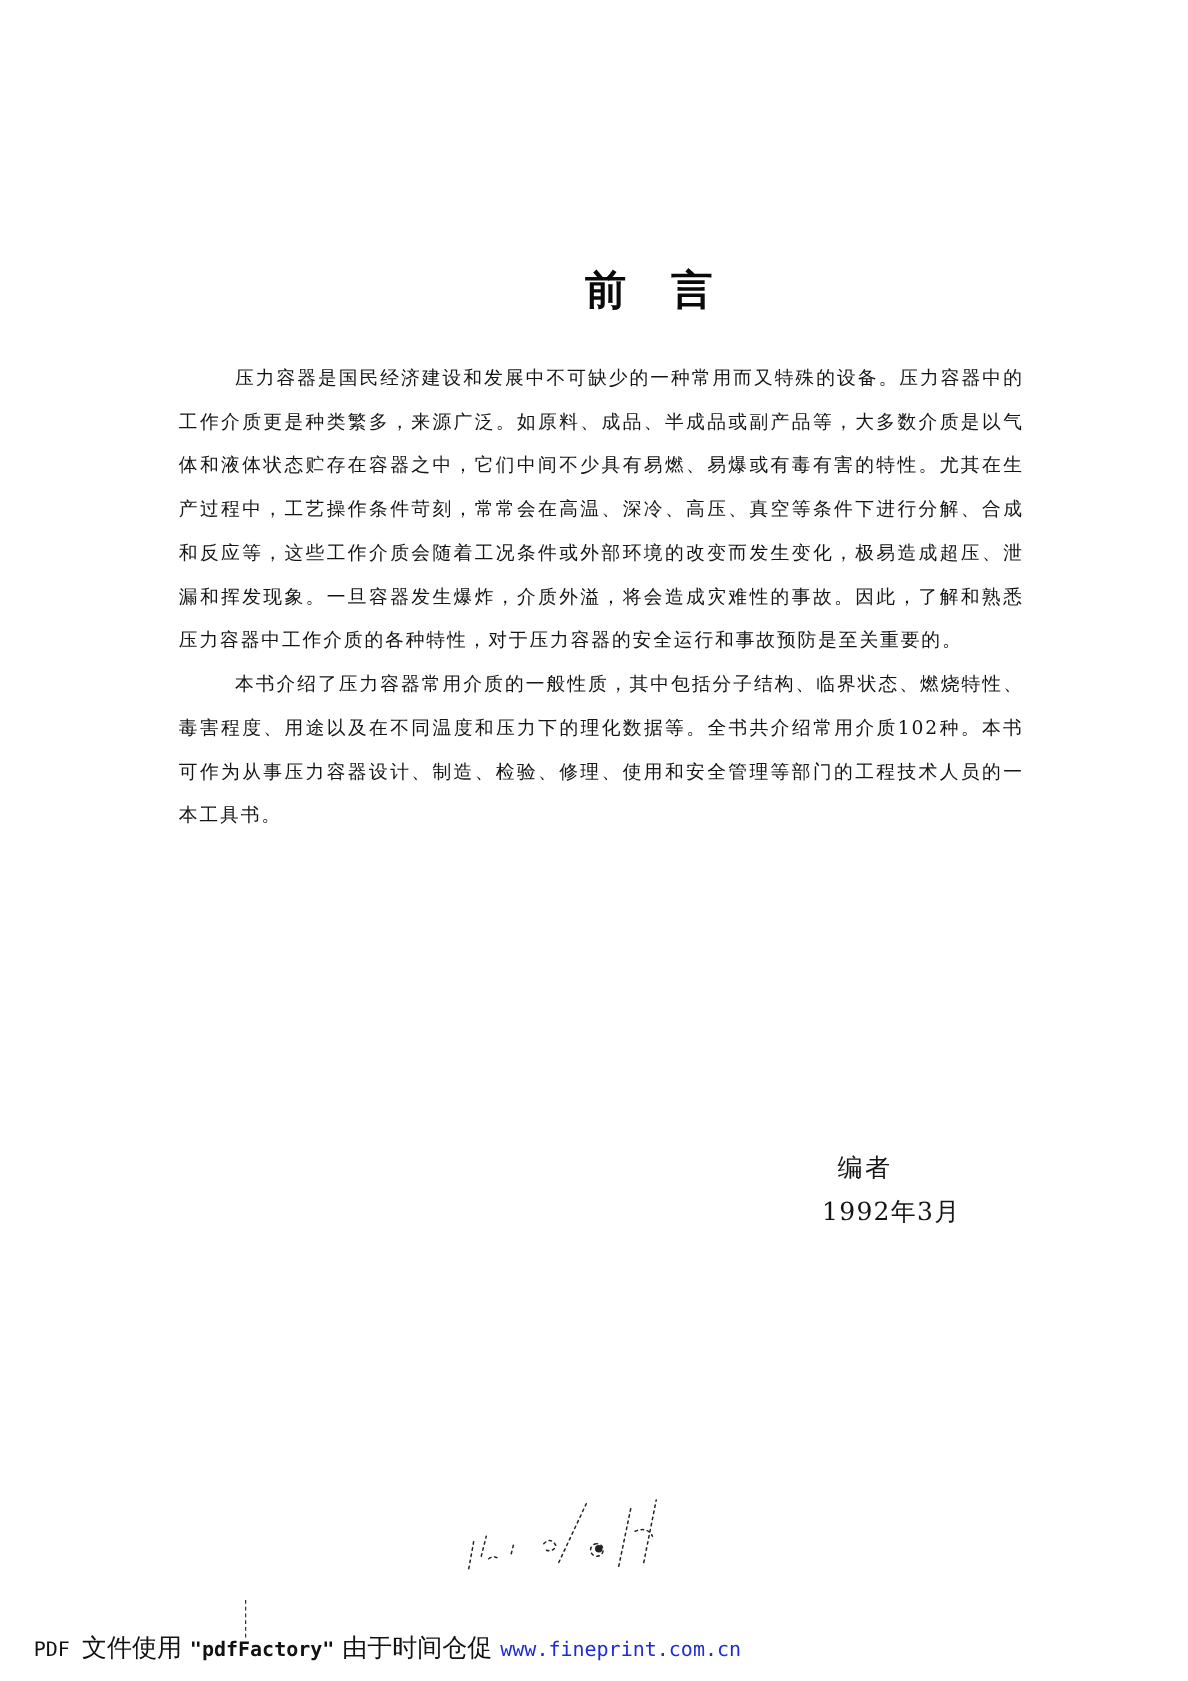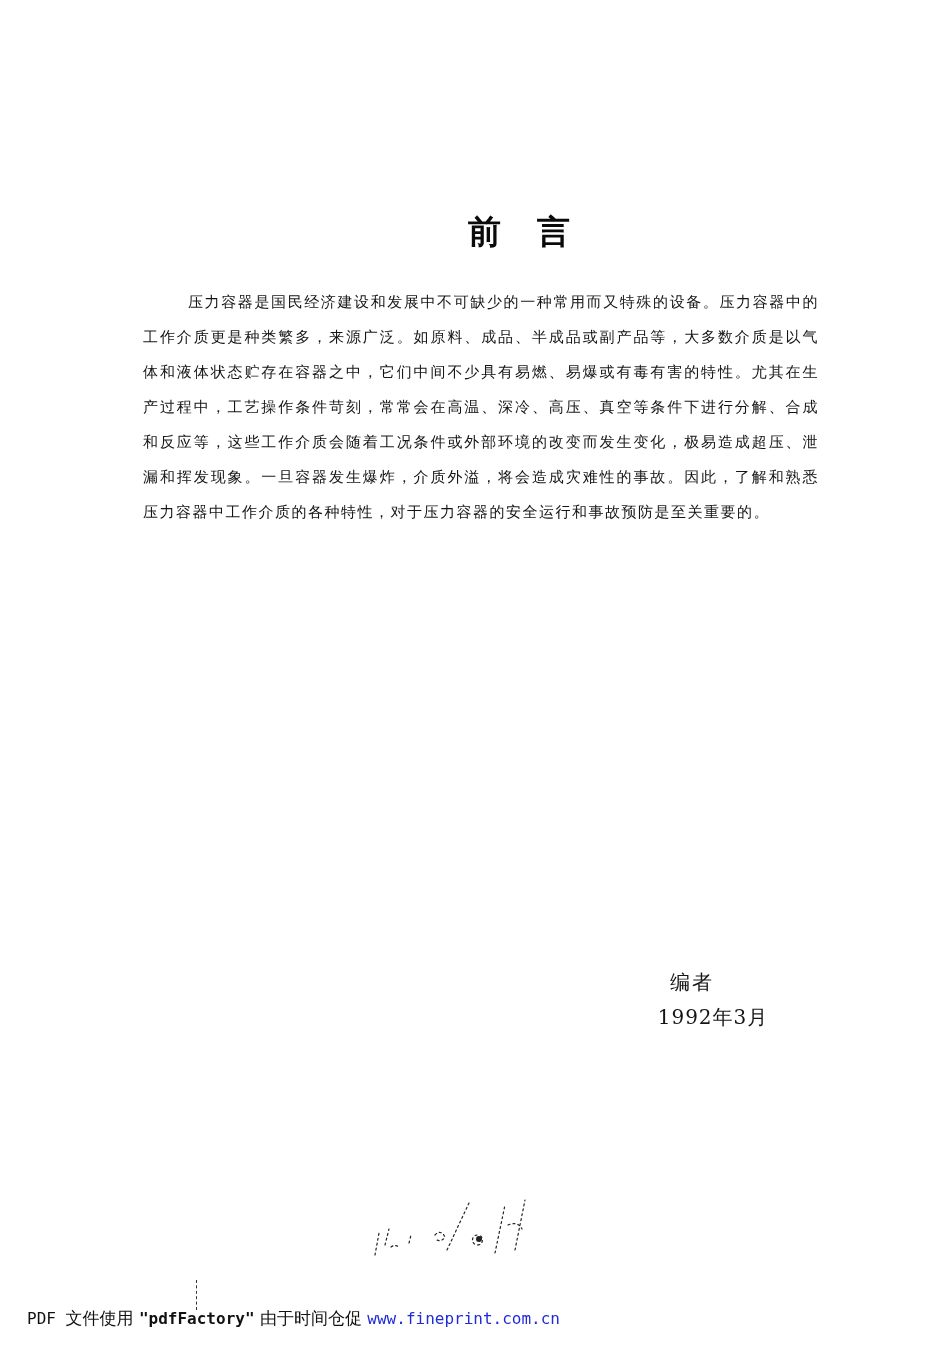--- a/index.html
+++ b/index.html
@@ -47,21 +47,20 @@
       word-break: break-all;
     }
     .signature {
       position: absolute;
       left: 648px;
       top: 917px;
       width: 130px;
       font-size: 20px;
       line-height: 35px;
       color: #141414;
-      margin-top: 48px;
     }
     .sig-author {
       padding-left: 22px;
       letter-spacing: 2px;
     }
     .sig-date {
       letter-spacing: 1px;
       text-align: center;
     }
     .handwriting {
@@ -84,36 +83,37 @@
       left: 27px;
       top: 1307px;
       font-family: "DejaVu Sans Mono", "Liberation Mono", monospace;
       font-size: 16px;
       line-height: 22px;
       color: #111111;
       white-space: nowrap;
     }
     .footer .cn {
       font-family: "DejaVu Serif", "Liberation Serif", serif;
-      font-size: 17px;
+      font-size: 20px;
     }
     .footer .brand {
       font-weight: bold;
     }
     .footer a {
       color: #1f2bd6;
     }
   </style>
 </head>
 <body>
 
 <div class="page-title">前言</div>
 
 <div class="body-text">
   <p class="para">压力容器是国民经济建设和发展中不可缺少的一种常用而又特殊的设备。压力容器中的工作介质更是种类繁多，来源广泛。如原料、成品、半成品或副产品等，大多数介质是以气体和液体状态贮存在容器之中，它们中间不少具有易燃、易爆或有毒有害的特性。尤其在生产过程中，工艺操作条件苛刻，常常会在高温、深冷、高压、真空等条件下进行分解、合成和反应等，这些工作介质会随着工况条件或外部环境的改变而发生变化，极易造成超压、泄漏和挥发现象。一旦容器发生爆炸，介质外溢，将会造成灾难性的事故。因此，了解和熟悉压力容器中工作介质的各种特性，对于压力容器的安全运行和事故预防是至关重要的。</p>
+  <p class="para">本书介绍了压力容器常用介质的一般性质，其中包括分子结构、临界状态、燃烧特性、毒害程度、用途以及在不同温度和压力下的理化数据等。全书共介绍常用介质102种。本书可作为从事压力容器设计、制造、检验、修理、使用和安全管理等部门的工程技术人员的一本工具书。</p>
 </div>
 
 <div class="signature">
   <div class="sig-author">编者</div>
   <div class="sig-date">1992年3月</div>
 </div>
 
 <svg class="handwriting" viewBox="0 0 185 65" xmlns="http://www.w3.org/2000/svg">
   <g fill="none" stroke="#222" stroke-width="1.2" stroke-dasharray="2 3" stroke-linecap="round">
     <path d="M10 60 L14 38"></path>

